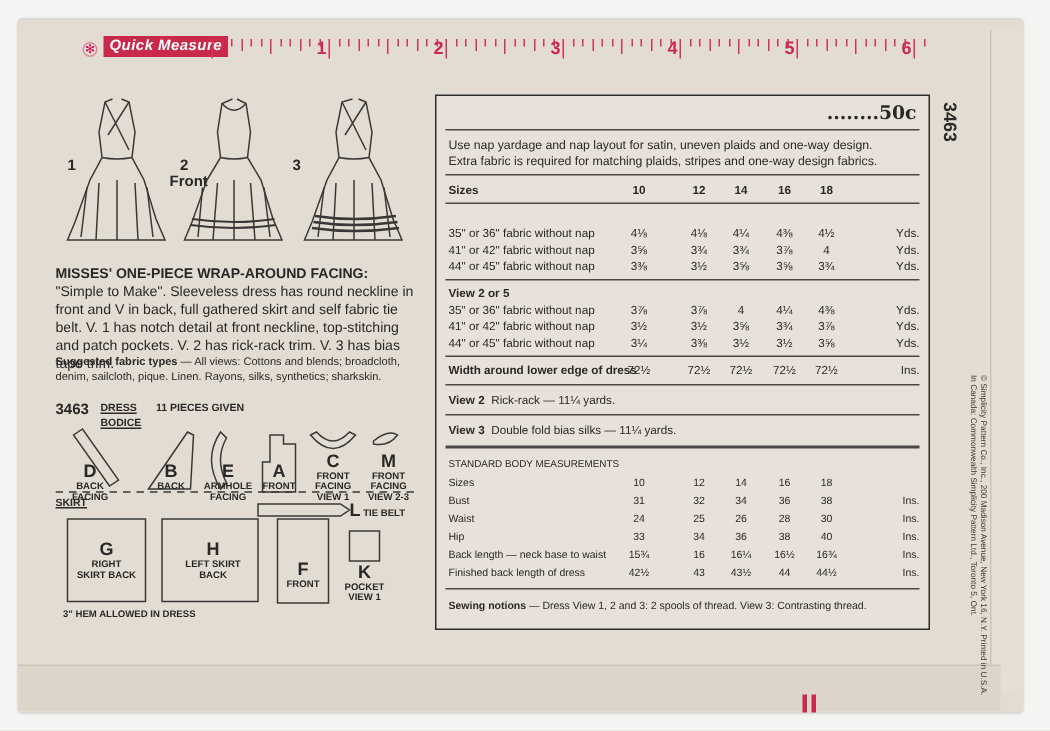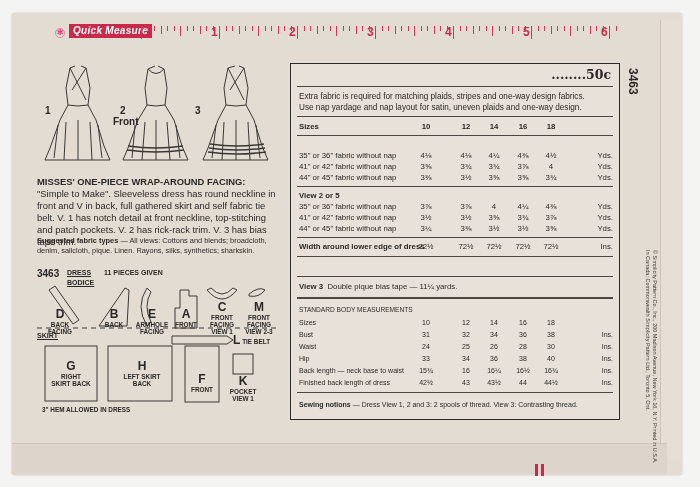--- a/index.html
+++ b/index.html
@@ -237,22 +237,22 @@
       <div class="L">K</div>
       <div>POCKET VIEW 1</div>
     </div>
   <span style="position:absolute;left:5px;top:138px;font-weight:bold;font-size:6.4px">3" HEM ALLOWED IN DRESS</span>
 </div>
 
 <div class="box">
   <span class="price">........50c</span>
   <div class="hr" style="top:22px"></div>
   <div class="note">
+    <div>Use nap yardage and nap layout for satin, uneven plaids and one-way design.</div>
     <div>Extra fabric is required for matching plaids, stripes and one-way design fabrics.</div>
-    <div>Use nap yardage and nap layout for satin, uneven plaids and one-way design.</div>
   </div>
   <div class="hr" style="top:52px"></div>
 
   <div class="row bold" style="top:57px">
     <span class="lbl">Sizes</span>
     <span class="c c0">10</span>
       <span class="c c1">12</span>
       <span class="c c2">14</span>
       <span class="c c3">16</span>
       <span class="c c4">18</span>
@@ -324,23 +324,26 @@
     <span class="lbl" style="font-weight:bold">Width around lower edge of dress</span>
     <span class="c c0">72½</span>
       <span class="c c1">72½</span>
       <span class="c c2">72½</span>
       <span class="c c3">72½</span>
       <span class="c c4">72½</span>
     <span class="u">Ins.</span>
   </div>
   <div class="hr" style="top:192px"></div>
 
+  <div class="row" style="top:197px">
+    <span class="lbl"><b>View 2</b>&nbsp;&nbsp;<span>Rick-rack — 11¼ yards.</span></span>
+  </div>
   <div class="hr" style="top:212px"></div>
   <div class="row" style="top:217px">
-    <span class="lbl"><b>View 3</b>&nbsp;&nbsp;<span>Double pique bias tape — 11¼ yards.</span></span>
+    <span class="lbl"><b>View 3</b>&nbsp;&nbsp;<span>Double fold bias silks — 11¼ yards.</span></span>
   </div>
   <div class="hr thick" style="top:233px"></div>
 
   <div class="row" style="top:240px;font-size:6.6px">
       <span class="lbl">STANDARD BODY MEASUREMENTS</span>
     </div>
   <div class="row" style="top:253px;font-size:7px">
     <span class="lbl">Sizes</span>
     <span class="c c0">10</span>
       <span class="c c1">12</span>

